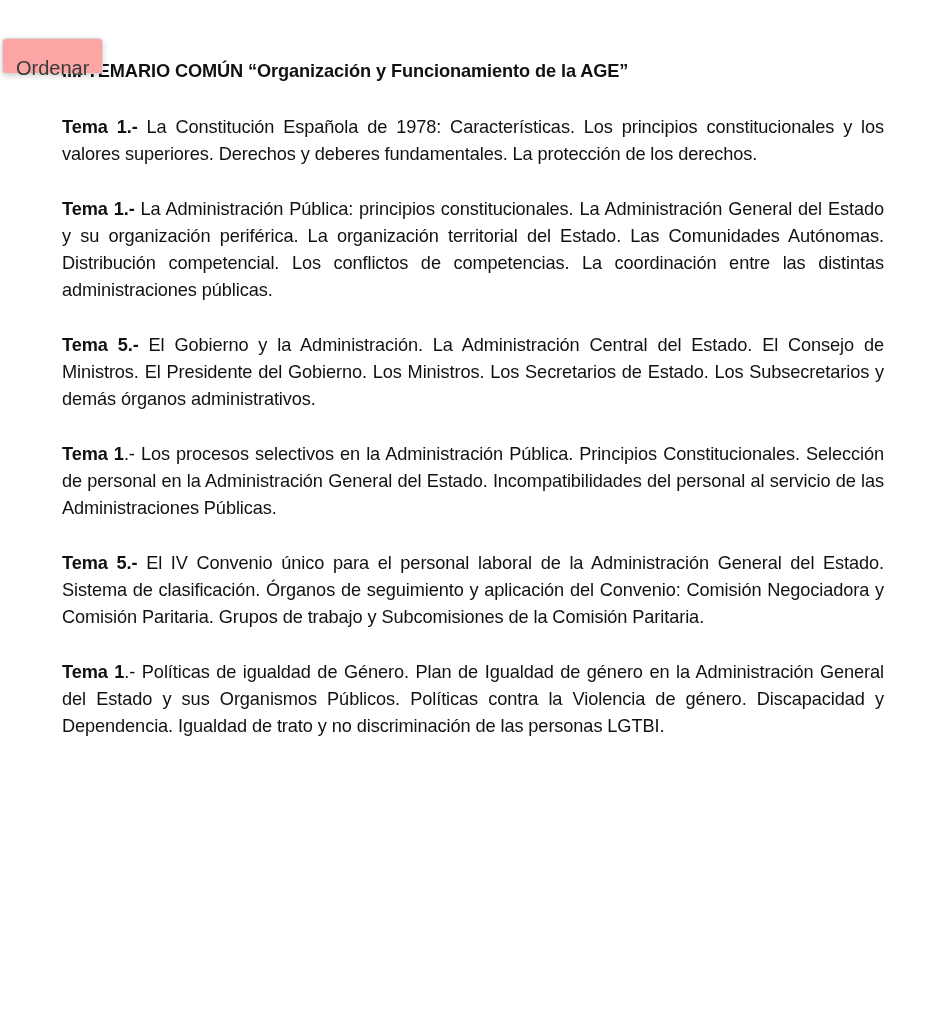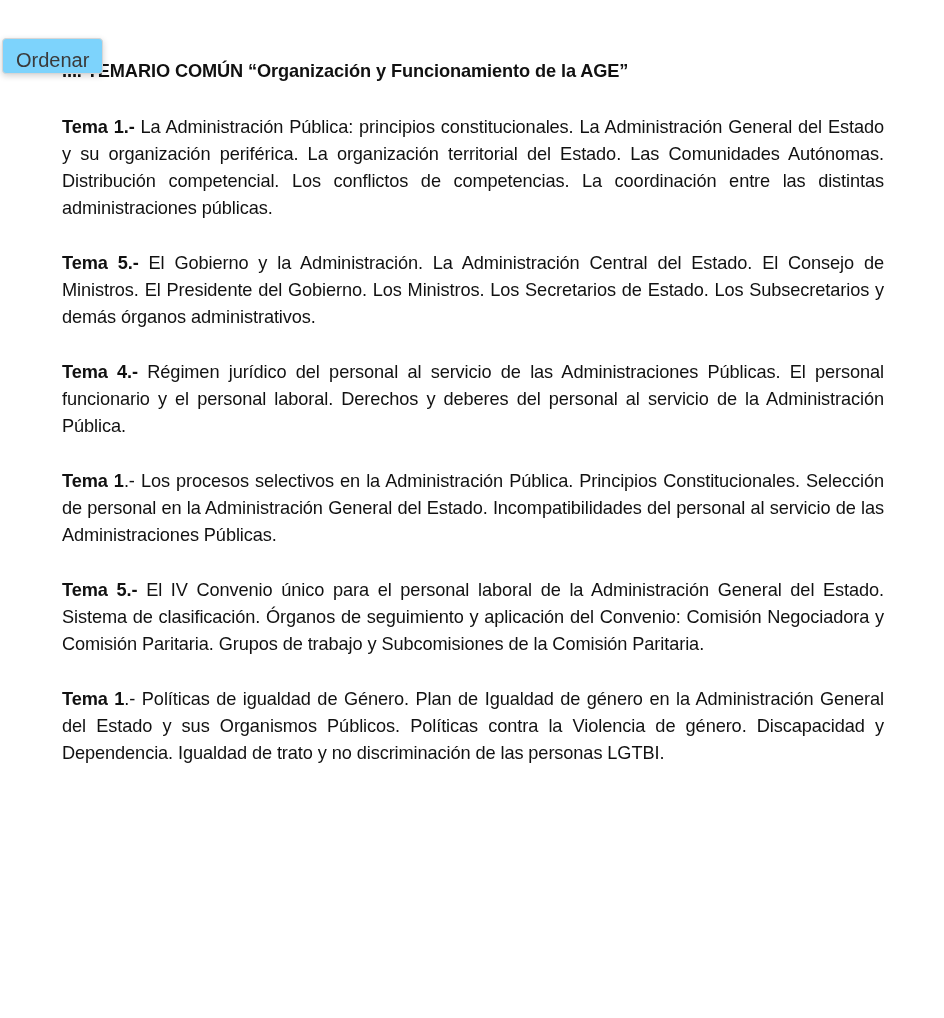--- a/index.html
+++ b/index.html
@@ -38,22 +38,22 @@
     }
     .tema .num { font-weight: bold; }
     .tema .sep-bold { font-weight: bold; }
     .tema .sep-plain { font-weight: normal; }
 
     .sort-button {
       position: absolute;
       left: 2px;
       top: 38px;
       height: 36px;
-      padding: 4px 13px;
-      background: #7dd3fc;
+      padding: 12px 13px;
+      background: #fca5a5;
       border: 1px solid #d6d6d6;
       border-radius: 4px;
       box-shadow: 0 2px 6px rgba(0,0,0,0.18);
       font-family: "Liberation Sans", "DejaVu Sans", sans-serif;
       font-size: 20px;
       line-height: 34px;
       color: #3a3a3a;
       cursor: pointer;
       z-index: 5;
       box-sizing: border-box;
@@ -62,27 +62,27 @@
 </head>
 <body>
 
 <button class="sort-button">Ordenar</button>
 
 <div class="doc">
   <div class="doc-title">III. TEMARIO COMÚN “Organización y Funcionamiento de la AGE”</div>
 
   <div id="temas-list">
     <p class="tema">
+      <span class="num">Tema 1</span><span class="sep-bold">.-</span><span> La Constitución Española de 1978: Características. Los principios constitucionales y los valores superiores. Derechos y deberes fundamentales. La protección de los derechos.</span>
+    </p>
+    <p class="tema">
       <span class="num">Tema 1</span><span class="sep-bold">.-</span><span> La Administración Pública: principios constitucionales. La Administración General del Estado y su organización periférica. La organización territorial del Estado. Las Comunidades Autónomas. Distribución competencial. Los conflictos de competencias. La coordinación entre las distintas administraciones públicas.</span>
     </p>
     <p class="tema">
       <span class="num">Tema 5</span><span class="sep-bold">.-</span><span> El Gobierno y la Administración. La Administración Central del Estado. El Consejo de Ministros. El Presidente del Gobierno. Los Ministros. Los Secretarios de Estado. Los Subsecretarios y demás órganos administrativos.</span>
-    </p>
-    <p class="tema">
-      <span class="num">Tema 4</span><span class="sep-bold">.-</span><span> Régimen jurídico del personal al servicio de las Administraciones Públicas. El personal funcionario y el personal laboral. Derechos y deberes del personal al servicio de la Administración Pública.</span>
     </p>
     <p class="tema">
       <span class="num">Tema 1</span><span class="sep-plain">.-</span><span> Los procesos selectivos en la Administración Pública. Principios Constitucionales. Selección de personal en la Administración General del Estado. Incompatibilidades del personal al servicio de las Administraciones Públicas.</span>
     </p>
     <p class="tema">
       <span class="num">Tema 5</span><span class="sep-bold">.-</span><span> El IV Convenio único para el personal laboral de la Administración General del Estado. Sistema de clasificación. Órganos de seguimiento y aplicación del Convenio: Comisión Negociadora y Comisión Paritaria. Grupos de trabajo y Subcomisiones de la Comisión Paritaria.</span>
     </p>
     <p class="tema">
       <span class="num">Tema 1</span><span class="sep-plain">.-</span><span> Políticas de igualdad de Género. Plan de Igualdad de género en la Administración General del Estado y sus Organismos Públicos. Políticas contra la Violencia de género. Discapacidad y Dependencia. Igualdad de trato y no discriminación de las personas LGTBI.</span>
     </p>

